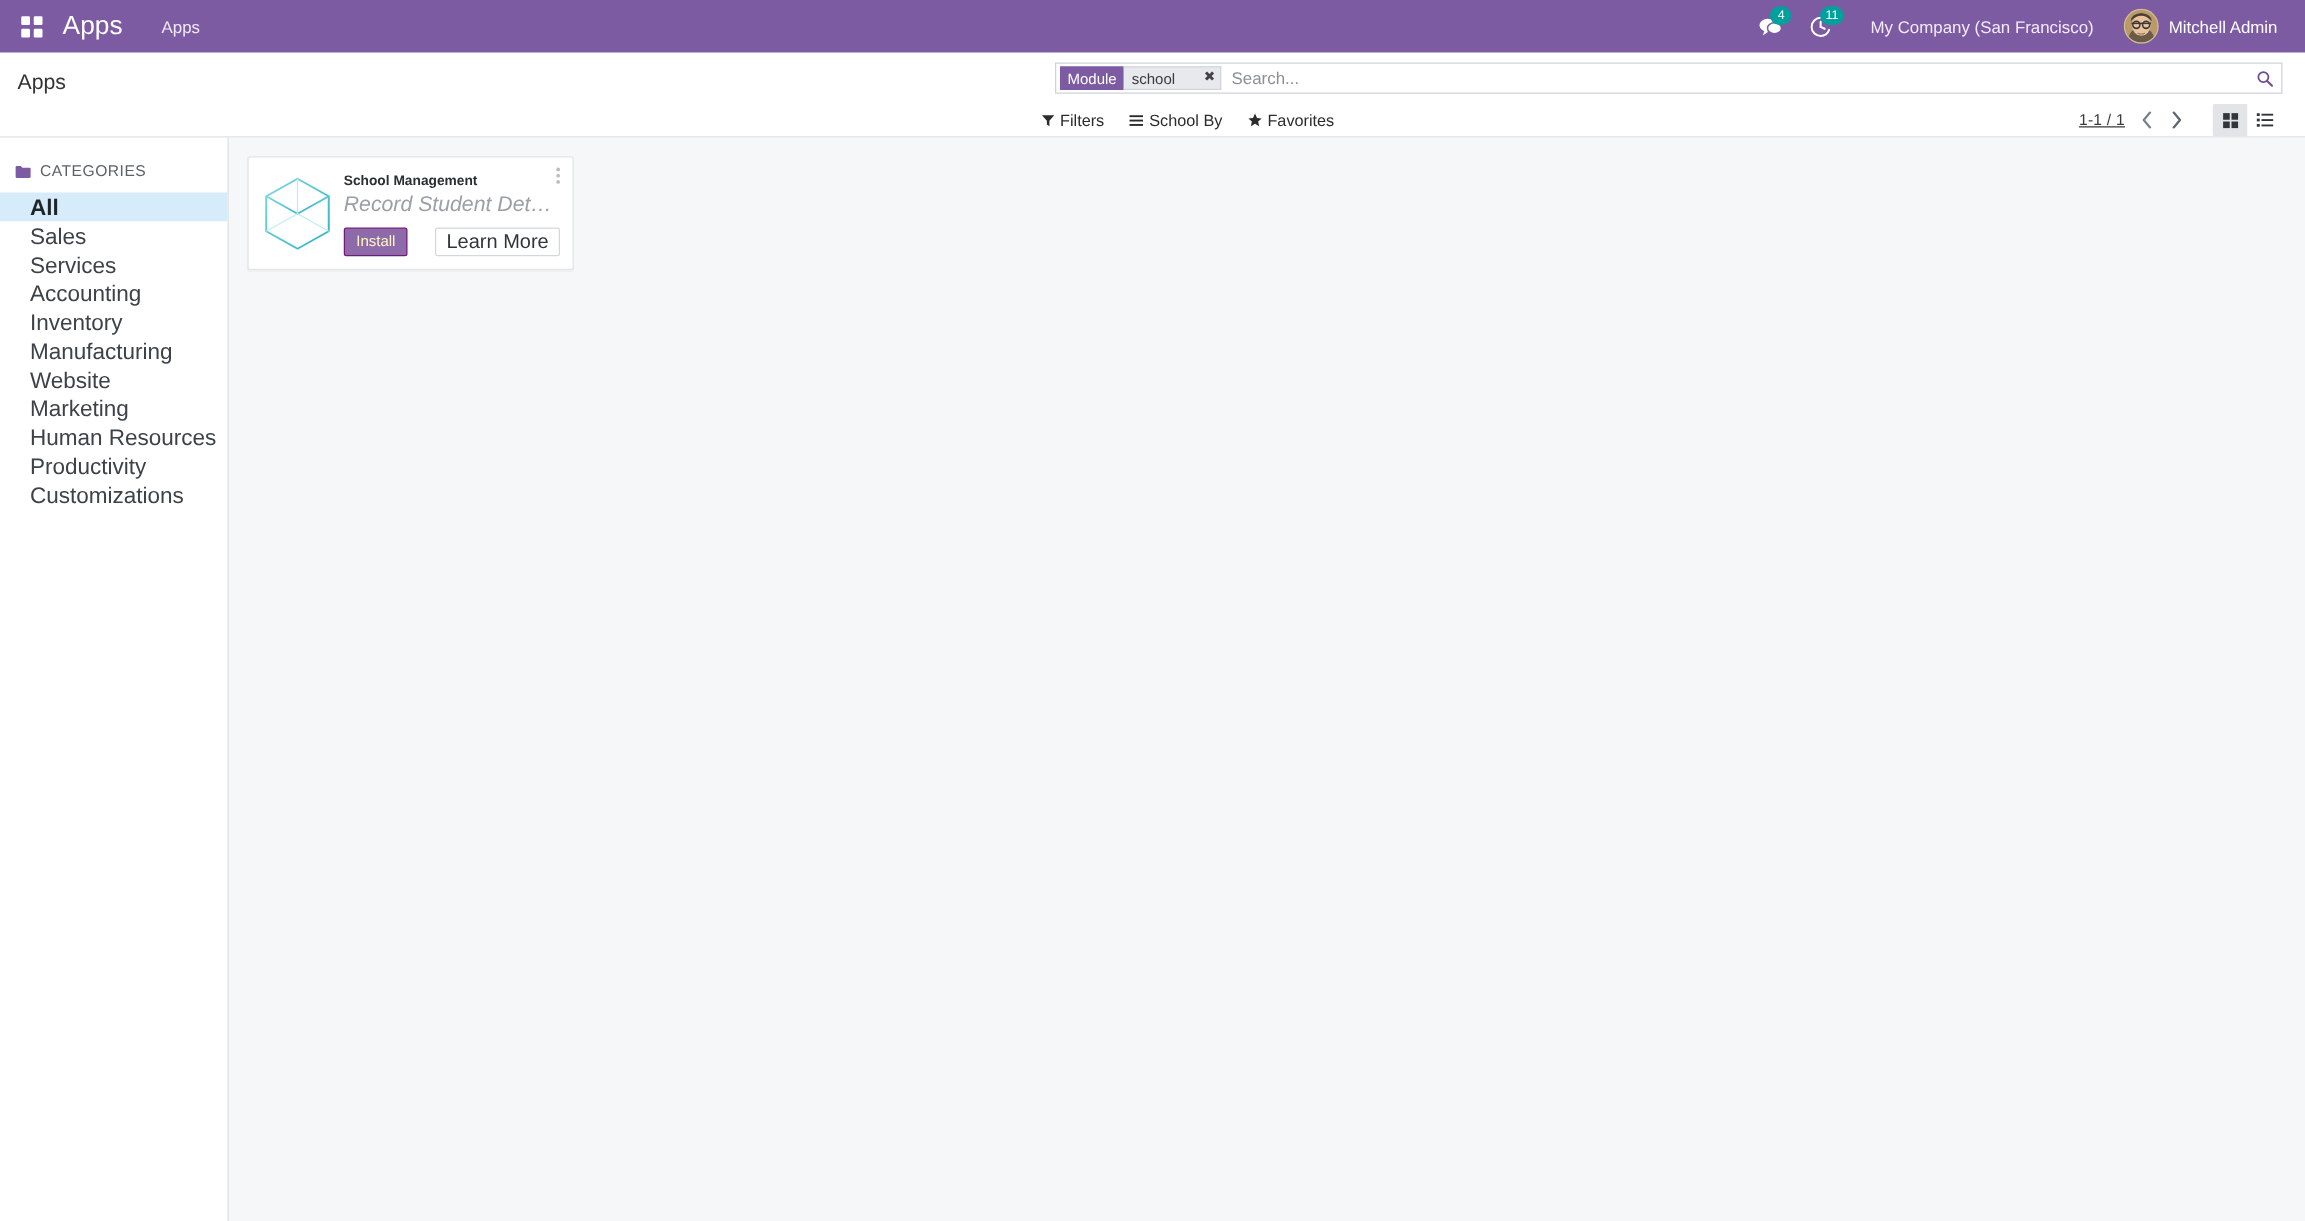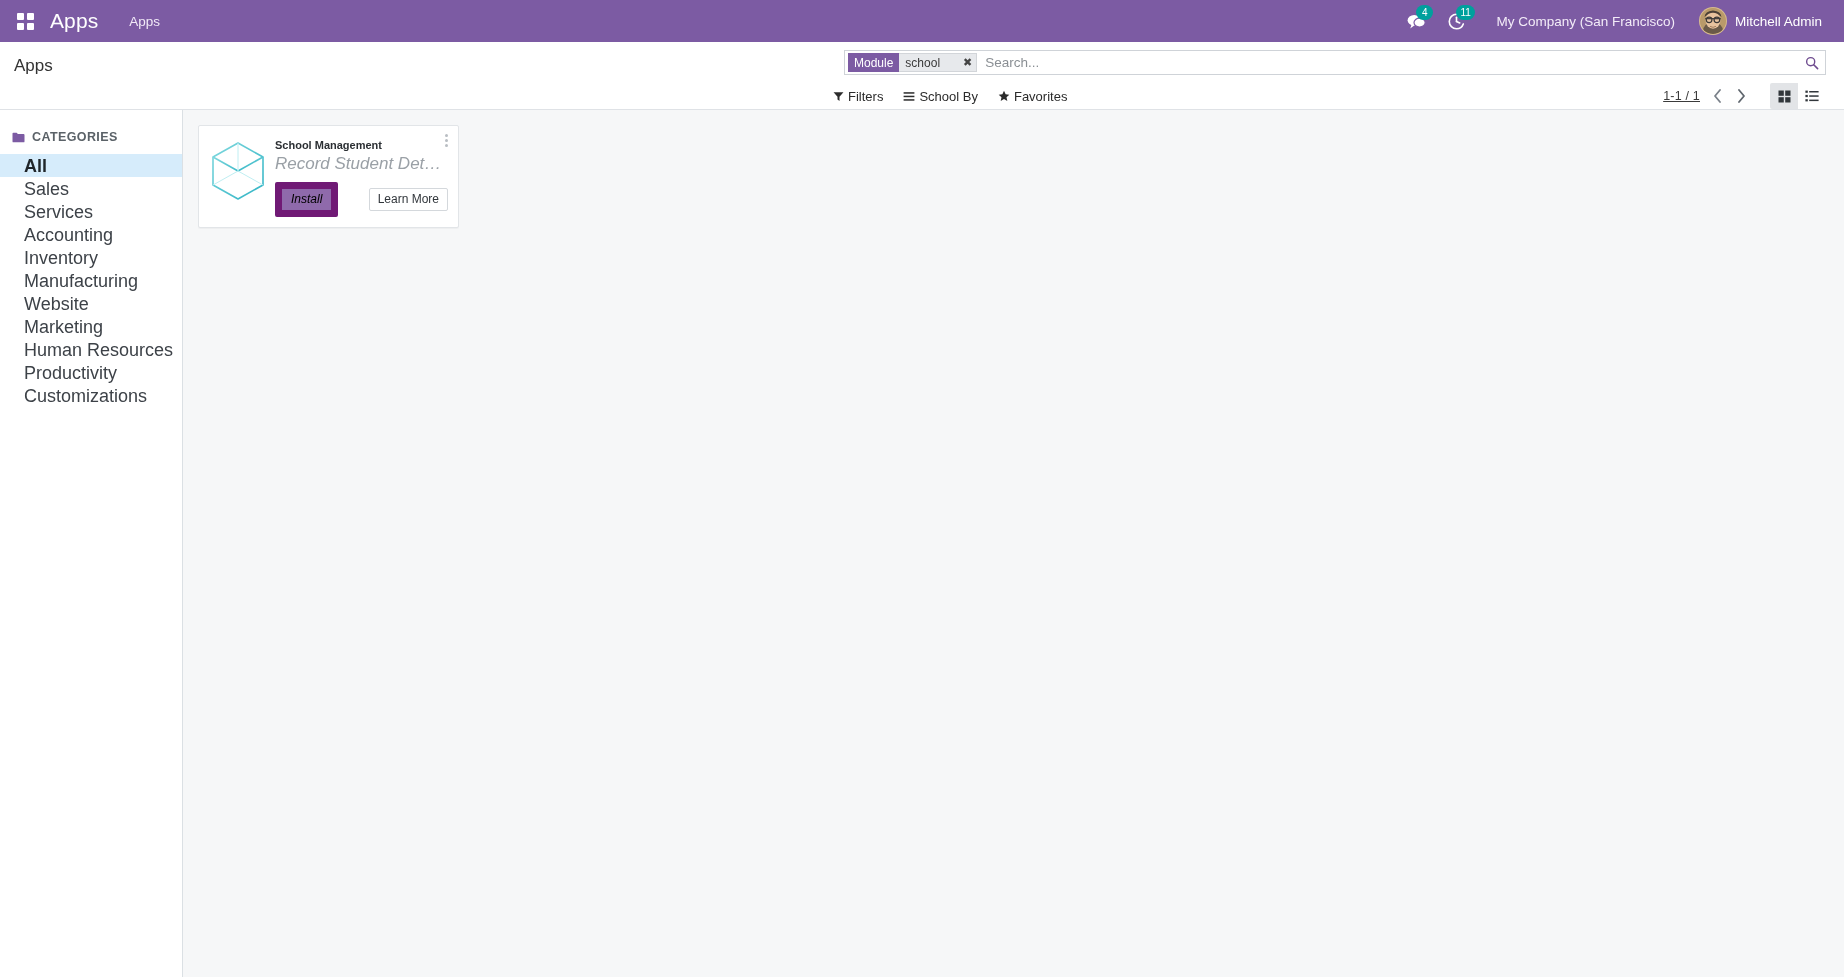--- a/index.html
+++ b/index.html
@@ -285,21 +285,21 @@
     border-right: 1px solid #dbe0e4;
     padding-top: 14px;
     overflow: hidden;
   }
   .sidebar-section-title {
     display: flex;
     align-items: center;
     gap: 7px;
     padding: 6px 10px 6px 12px;
     font-size: 12.5px;
-    font-weight: bold;
+    font-weight: normal;
     color: #5b6268;
     letter-spacing: .4px;
   }
   .folder-icon { display: block; flex: 0 0 auto; }
   .sidebar-list { list-style: none; margin: 4px 0 0 0; padding: 0; }
   .sidebar-item {
     font-size: 18px;
     color: #3d4248;
     padding: 3.5px 10px 3.5px 24px;
     cursor: pointer;
@@ -359,36 +359,35 @@
     text-overflow: ellipsis;
     font-style: italic;
   }
   .app-actions {
     display: flex;
     align-items: center;
     margin-top: 10px;
   }
   .btn-install {
     background: #8f6aab;
-    border: 7px solid #701a75;
-    color: #000000;
+    border: 1px solid #701a75;
+    color: #fef9c3;
     font-size: 12px;
     padding: 3px 9px;
     border-radius: 2px;
     cursor: pointer;
     font-family: "Liberation Sans", sans-serif;
     line-height: 15px;
-    font-style: italic;
   }
   .btn-learn {
     margin-left: auto;
     background: #ffffff;
     border: 1px solid #d4d8dc;
     color: #31363b;
-    font-size: 12px;
+    font-size: 16px;
     padding: 3px 8px;
     border-radius: 2px;
     cursor: pointer;
     font-family: "Liberation Sans", sans-serif;
     line-height: 15px;
   }
   .card-kebab {
     position: absolute;
     top: 4px; right: 4px;
     width: 16px; height: 20px;

